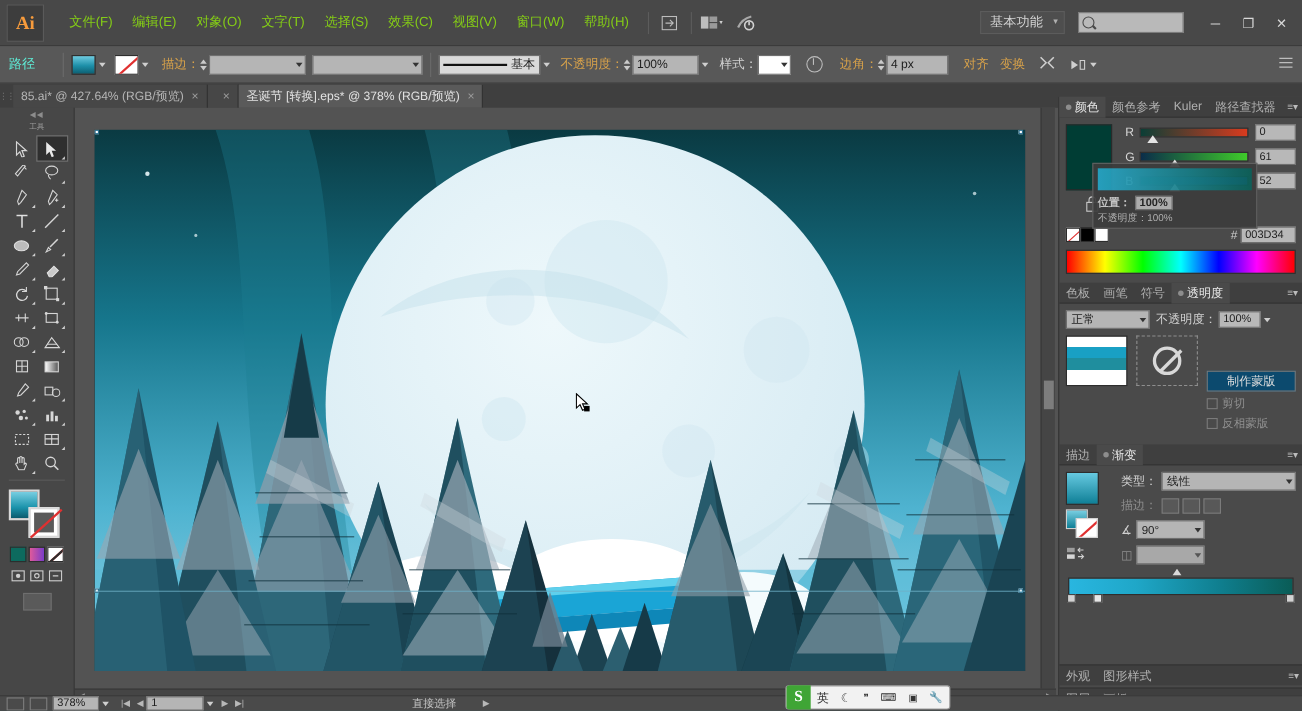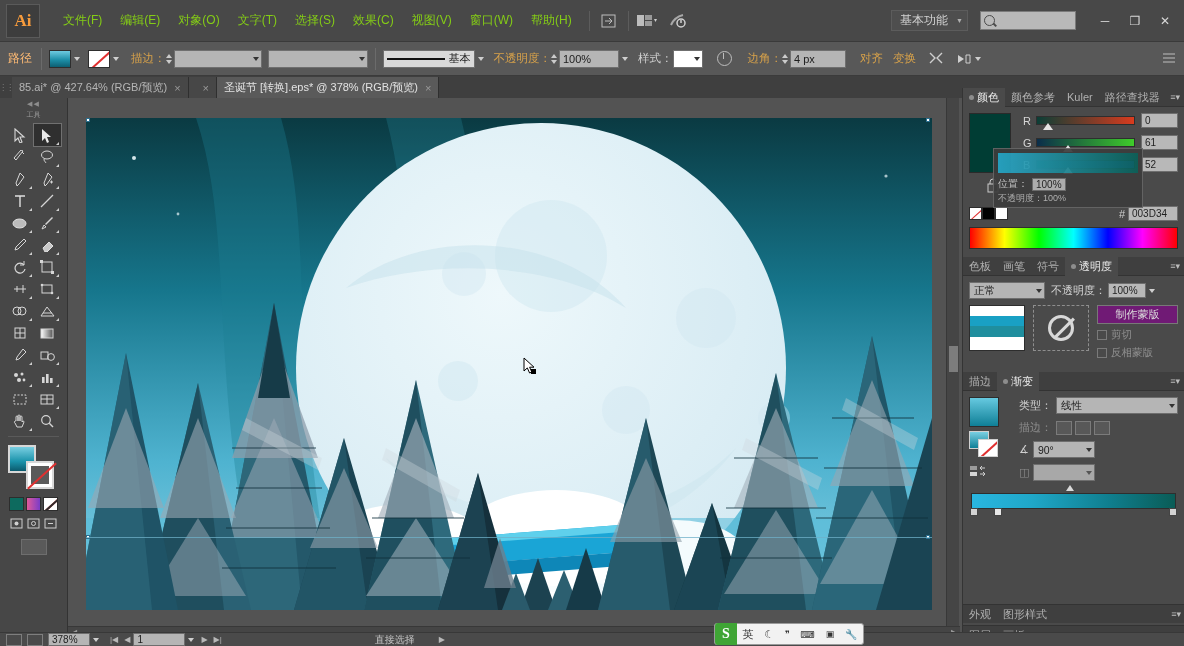--- a/index.html
+++ b/index.html
@@ -33,21 +33,21 @@
     position:relative;}
   .search-box .mag:after{content:"";position:absolute;width:4px;height:1.5px;background:#4a4a4a;
     right:-3px;bottom:0px;transform:rotate(45deg);}
   .wbtns{display:flex;margin-left:14px;}
   .wbtn{width:30px;height:24px;display:flex;align-items:center;justify-content:center;
     color:#d8d8d8;font-size:12px;}
 
   
   .controlbar{position:absolute;left:0;top:42px;width:1184px;height:34px;background:#585858;
     border-bottom:1px solid #3b3b3b;display:flex;align-items:center;padding-left:8px;}
-  .cb-label{color:#fdba74;font-size:12px;margin-right:2px;white-space:nowrap;}
+  .cb-label{color:#5eead4;font-size:12px;margin-right:18px;white-space:nowrap;}
   .cb-sep{width:1px;height:22px;background:#6b6b6b;margin:0 7px;}
   .sw-btn{width:22px;height:18px;border:1px solid #2e2e2e;display:inline-block;vertical-align:middle;}
   .sw-fill{background:linear-gradient(180deg,#6ecbe0 0%,#1d8fa8 55%,#0d5f72 100%);}
   .sw-none{background:#ffffff;position:relative;overflow:hidden;}
   .sw-none:after{content:"";position:absolute;left:-4px;top:8px;width:32px;height:1.5px;
     background:#e03030;transform:rotate(-42deg);}
   .tri-dn{width:0;height:0;border-left:3.5px solid transparent;border-right:3.5px solid transparent;
     border-top:4px solid #cfcfcf;margin-left:3px;}
   .stepper{display:inline-flex;flex-direction:column;margin-right:2px;}
   .stepper i{width:0;height:0;border-left:3px solid transparent;border-right:3px solid transparent;}
@@ -152,22 +152,22 @@
   .lblm{color:#d2d2d2;font-size:11px;white-space:nowrap;}
   .selbox{background:#b5b5b5;border:1px solid #6e6e6e;height:17px;display:flex;align-items:center;
     justify-content:space-between;padding:0 2px 0 4px;color:#1d1d1d;font-size:10.5px;}
   .maskprev{width:56px;height:46px;border:1px solid #2d2d2d;
     background:linear-gradient(180deg,#ffffff 0 22%,#19a0c4 22% 45%,#1f8e9e 45% 70%,#ffffff 70% 100%);}
   .maskslot{width:56px;height:46px;border:1px dashed #8e8e8e;display:flex;align-items:center;
     justify-content:center;}
   .nosign{width:26px;height:26px;border:3px solid #d8d8d8;border-radius:50%;position:relative;}
   .nosign:after{content:"";position:absolute;left:-1px;top:9px;width:28px;height:3px;background:#d8d8d8;
     transform:rotate(-45deg);}
-  .btn{background:#701a75;border:1px solid #787878;color:#dcdcdc;font-size:11px;height:19px;
-    display:flex;align-items:center;justify-content:center;}
+  .btn{background:#0c4a6e;border:1px solid #787878;color:#dcdcdc;font-size:11px;height:19px;
+    display:flex;align-items:center;justify-content:center;margin-top:32px;}
   .chk{display:flex;align-items:center;margin-top:4px;color:#8f8f8f;font-size:10.5px;}
   .chk .box{width:10px;height:10px;border:1px solid #7a7a7a;background:#4a4a4a;margin-right:4px;}
 
   .gradprev{width:30px;height:30px;border:1px solid #2d2d2d;
     background:linear-gradient(180deg,#66c9e0,#0f7f96);}
   .gradbar{height:16px;margin-top:2px;border:1px solid #2e2e2e;
     background:linear-gradient(90deg,#29b6e0 0%,#1fa7c8 30%,#0f7e8e 68%,#0a5c56 100%);}
   .gstop{position:absolute;width:0;height:0;border-left:4px solid transparent;
     border-right:4px solid transparent;border-bottom:6px solid #d9d9d9;}
   .gbot{position:absolute;bottom:-8px;width:8px;height:8px;background:#d3d3d3;border:1px solid #444;}
@@ -895,21 +895,21 @@
       <div class="gradbar" style="position:relative;">
         <div class="gbot" style="left:-2px;"></div>
         <div class="gbot" style="left:22px;background:#e7e7e7;"></div>
         <div class="gbot" style="right:-2px;"></div>
       </div>
     </div>
 
     <div style="position:absolute;left:30px;top:60px;width:150px;height:60px;background:#3c3c3c;
                 border:1px solid #666;opacity:0.92;">
       <div style="height:20px;background:linear-gradient(90deg,#2aa7c8,#0b5f58);margin:4px;"></div>
-      <div style="display:flex;align-items:center;padding:0 4px;color:#d0d0d0;font-size:10px;">
+      <div style="display:flex;align-items:center;padding:0 4px;color:#d0d0d0;font-size:10px;font-weight:bold;">
         <span>位置：</span>
         <span style="margin-left:4px;background:#b5b5b5;color:#222;padding:0 3px;border:1px solid #6e6e6e;">100%</span>
       </div>
       <div style="padding:1px 4px;color:#b8b8b8;font-size:9px;">不透明度：100%</div>
     </div>
 
     <div class="bottabs" style="top:516px;">
       <div class="ptab">
         <span>外观</span>
       </div>

